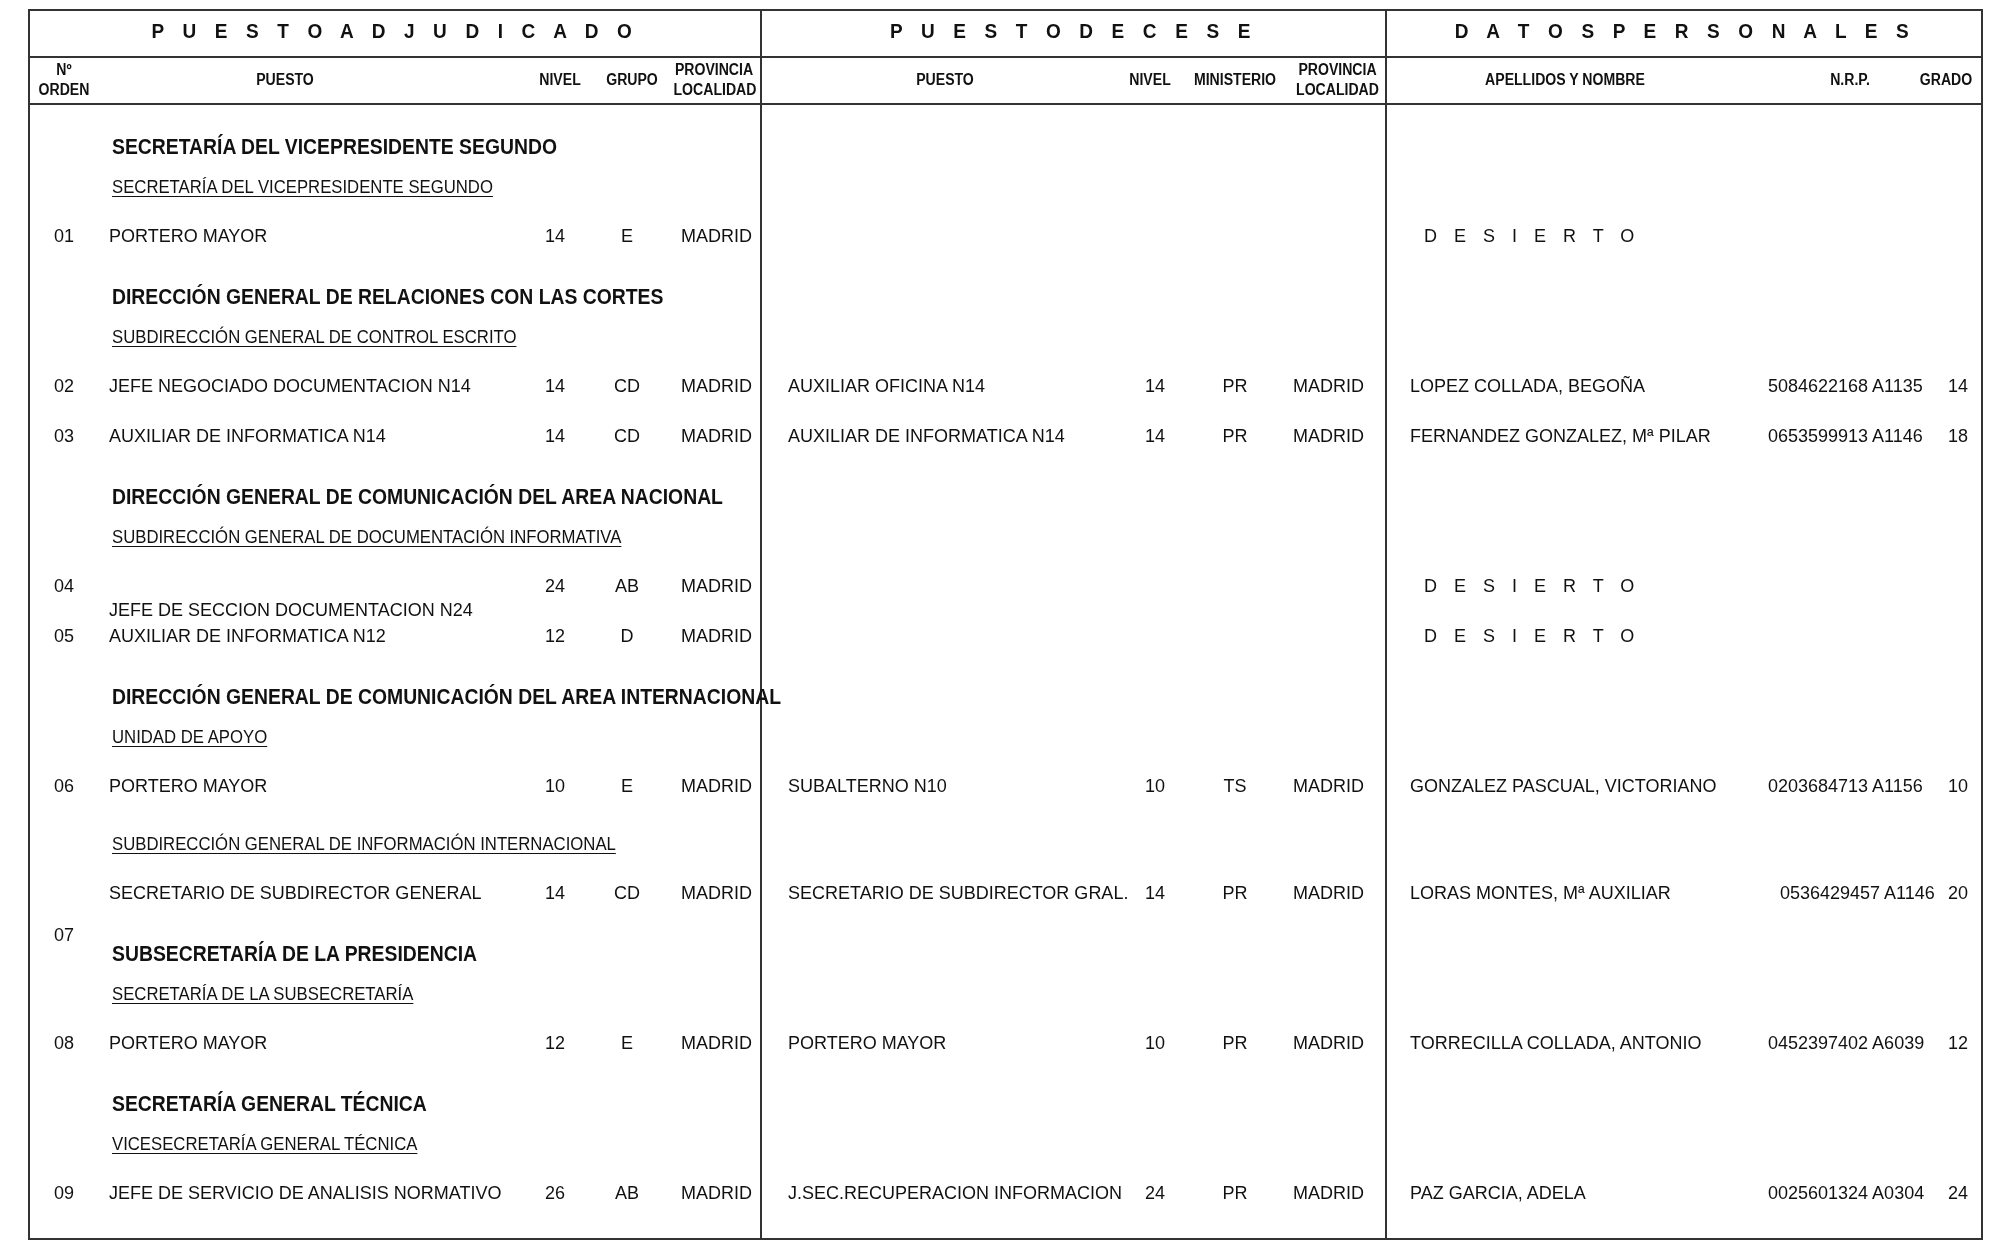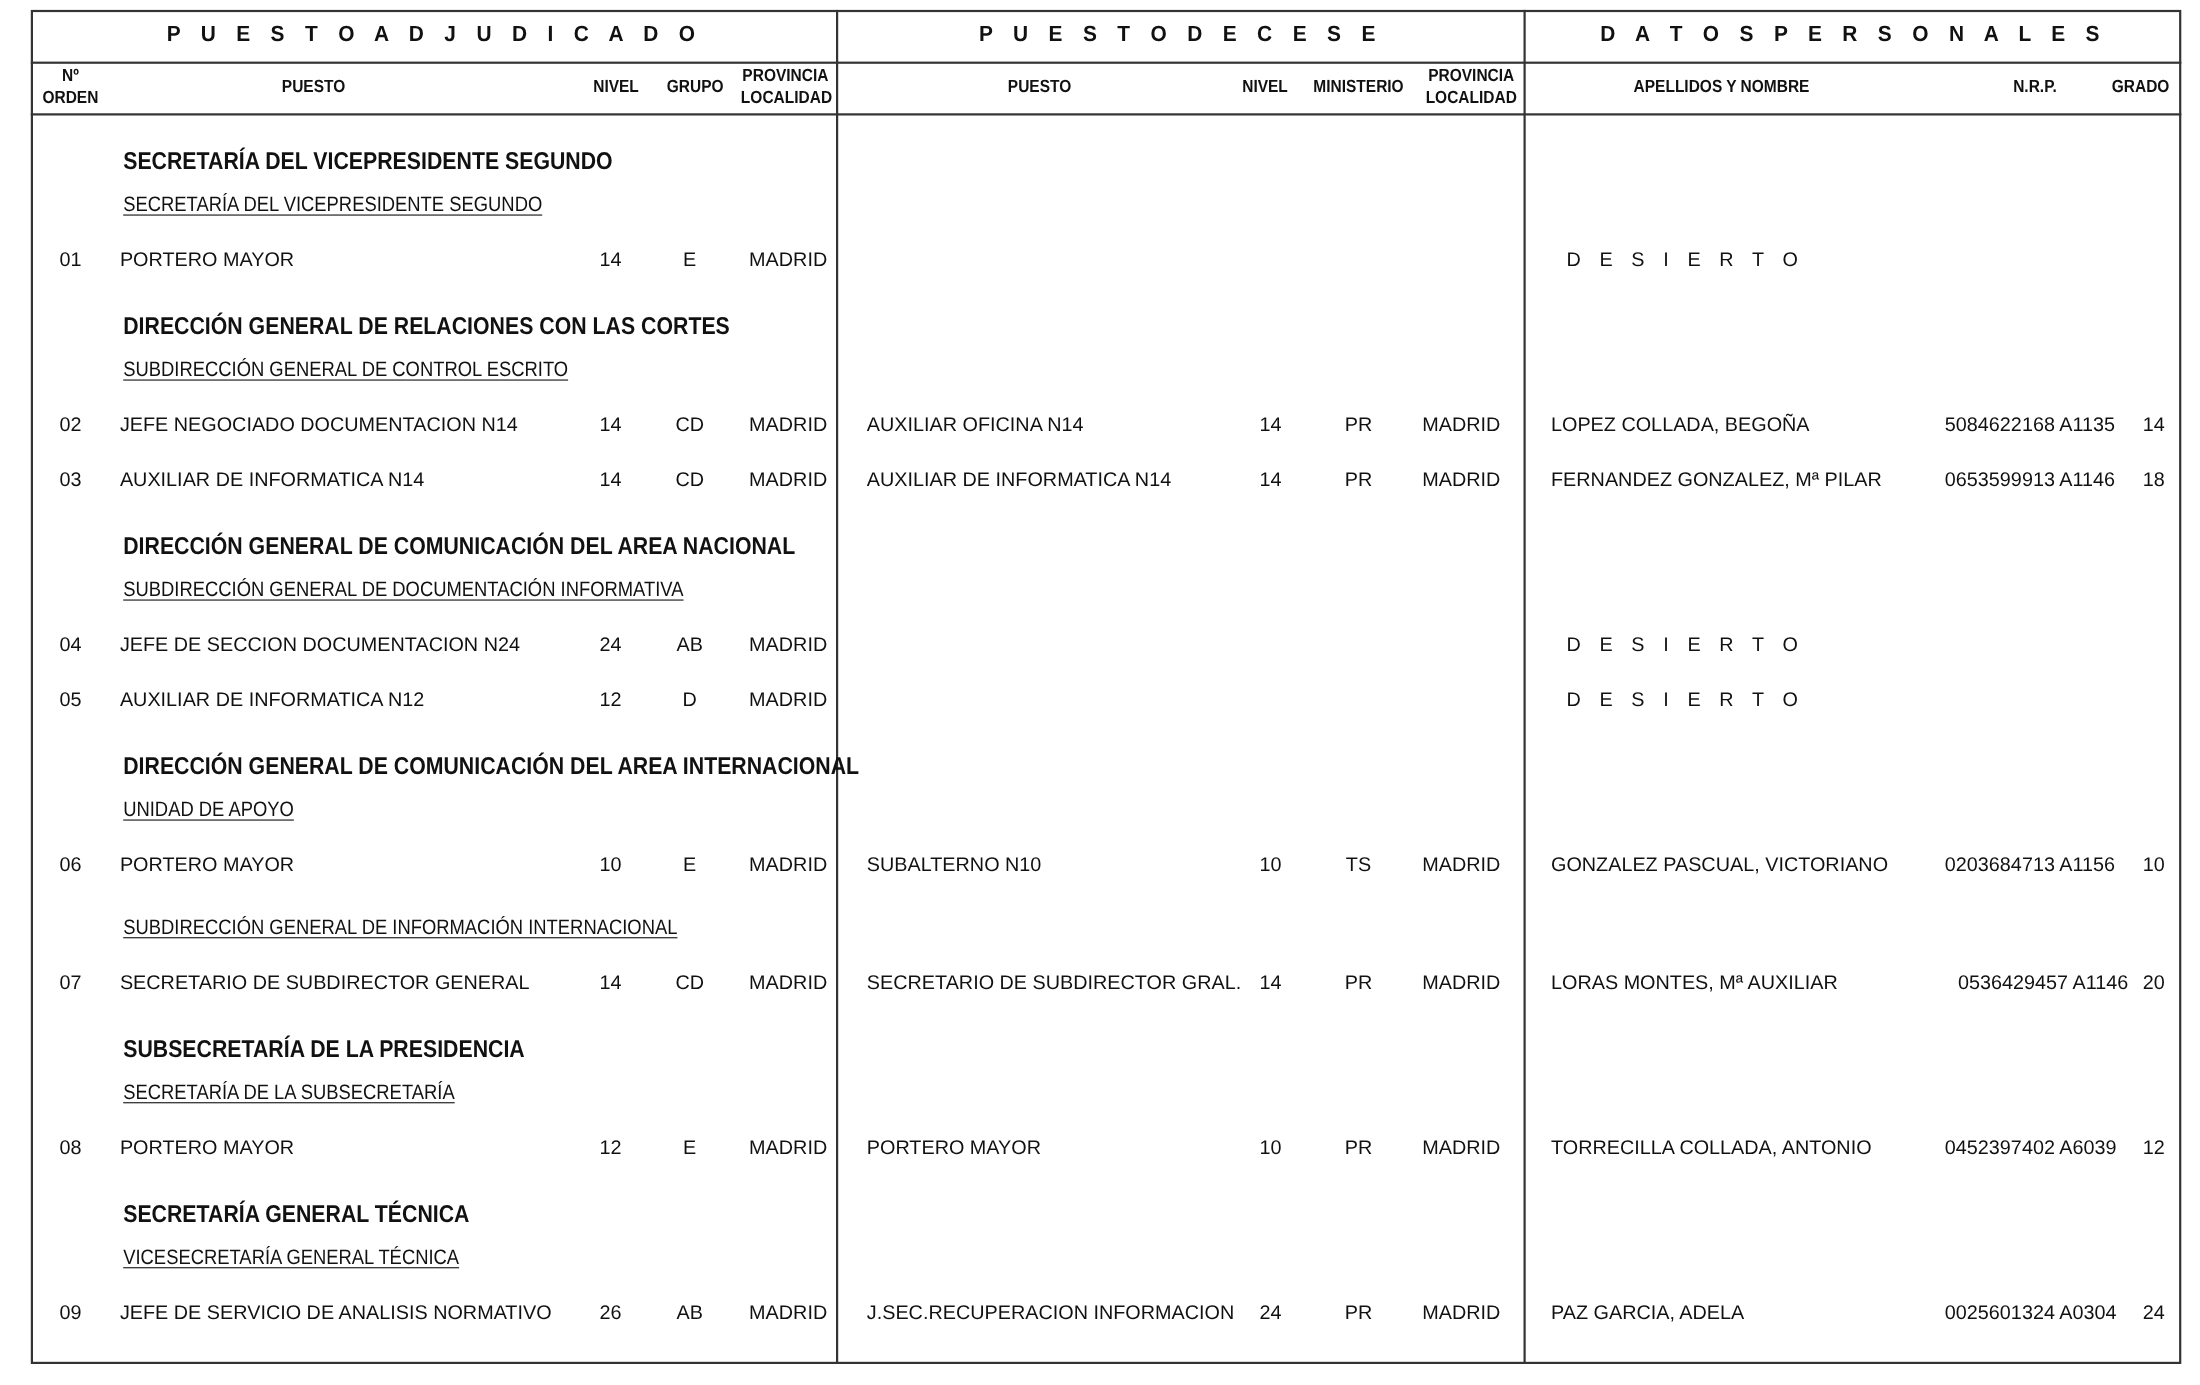--- a/index.html
+++ b/index.html
@@ -108,21 +108,21 @@
   <span class="abs cell c" style="left:1130px; width:50px;">14</span>
   <span class="abs cell c" style="left:1210px; width:50px;">PR</span>
   <span class="abs cell r" style="left:1272px; width:92px;">MADRID</span>
   <span class="abs cell" style="left:1410px;">FERNANDEZ GONZALEZ, Mª PILAR</span>
   <span class="abs cell" style="left:1768px;">0653599913 A1146</span>
   <span class="abs cell r" style="left:1920px; width:48px;">18</span>
 </div>
 
 <div style="position:absolute; left:0; top:576px; width:2000px; height:22px;">
   <span class="abs cell" style="left:54px;">04</span>
-  <span class="abs cell" style="left:109px;">JEFE DE SECCION DOCUMENTACION N24</span>
+  <span class="abs cell" style="left:109px;margin-top:24px;">JEFE DE SECCION DOCUMENTACION N24</span>
   <span class="abs cell c" style="left:530px; width:50px;">24</span>
   <span class="abs cell c" style="left:602px; width:50px;">AB</span>
   <span class="abs cell r" style="left:660px; width:92px;">MADRID</span>
   <span class="abs desierto" style="left:1424px;">D E S I E R T O</span>
 </div>
 
 <div style="position:absolute; left:0; top:626px; width:2000px; height:22px;">
   <span class="abs cell" style="left:54px;">05</span>
   <span class="abs cell" style="left:109px;">AUXILIAR DE INFORMATICA N12</span>
   <span class="abs cell c" style="left:530px; width:50px;">12</span>
@@ -140,21 +140,21 @@
   <span class="abs cell" style="left:788px;">SUBALTERNO N10</span>
   <span class="abs cell c" style="left:1130px; width:50px;">10</span>
   <span class="abs cell c" style="left:1210px; width:50px;">TS</span>
   <span class="abs cell r" style="left:1272px; width:92px;">MADRID</span>
   <span class="abs cell" style="left:1410px;">GONZALEZ PASCUAL, VICTORIANO</span>
   <span class="abs cell" style="left:1768px;">0203684713 A1156</span>
   <span class="abs cell r" style="left:1920px; width:48px;">10</span>
 </div>
 
 <div style="position:absolute; left:0; top:883px; width:2000px; height:22px;">
-  <span class="abs cell" style="left:54px;">07</span>
+  <span class="abs cell" style="left:54px;margin-top:42px;">07</span>
   <span class="abs cell" style="left:109px;">SECRETARIO DE SUBDIRECTOR GENERAL</span>
   <span class="abs cell c" style="left:530px; width:50px;">14</span>
   <span class="abs cell c" style="left:602px; width:50px;">CD</span>
   <span class="abs cell r" style="left:660px; width:92px;">MADRID</span>
   <span class="abs cell" style="left:788px;">SECRETARIO DE SUBDIRECTOR GRAL.</span>
   <span class="abs cell c" style="left:1130px; width:50px;">14</span>
   <span class="abs cell c" style="left:1210px; width:50px;">PR</span>
   <span class="abs cell r" style="left:1272px; width:92px;">MADRID</span>
   <span class="abs cell" style="left:1410px;">LORAS MONTES, Mª AUXILIAR</span>
   <span class="abs cell" style="left:1780px;">0536429457 A1146</span>

